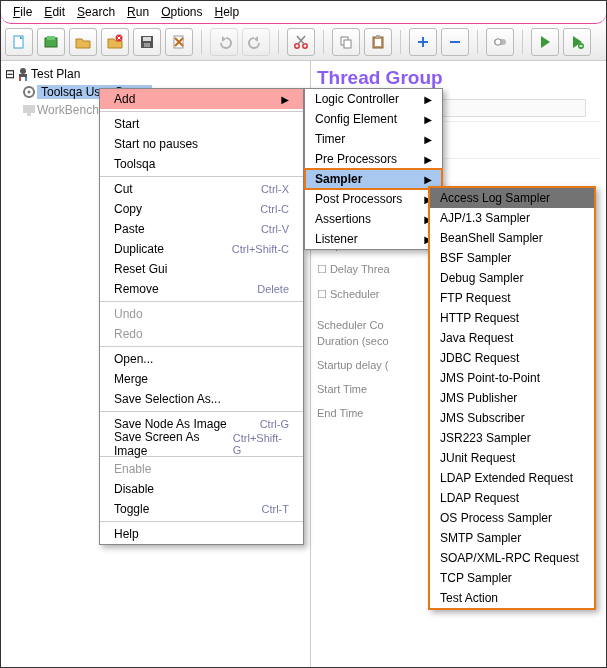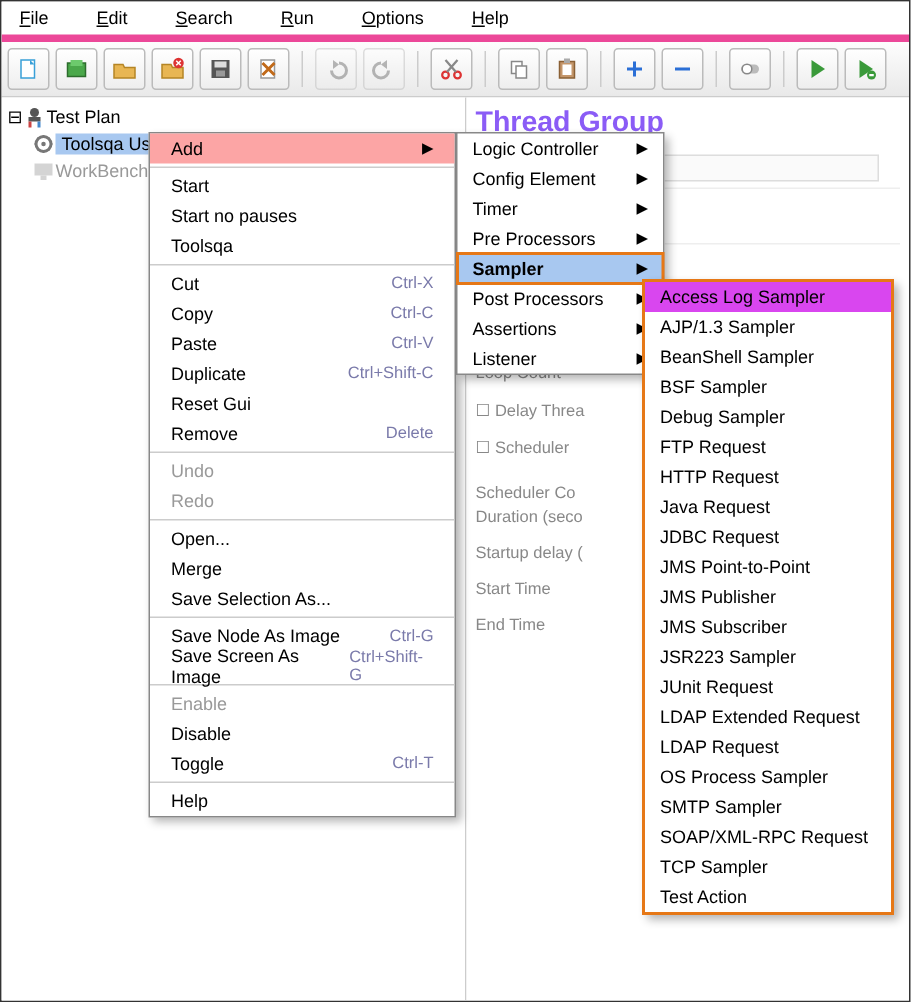--- a/index.html
+++ b/index.html
@@ -9,24 +9,25 @@
     font-size: 12px;
     background: #fff;
     width: 607px;
     height: 668px;
     overflow: hidden;
     border: 1px solid #333;
     position: relative;
   }
   .menubar {
     display: flex;
-    gap: 20px;
+    gap: 0;
     padding: 2px 6px;
-    border-bottom: 5px solid #ec4899;
-    background: #fff;
+    border-bottom: 1px solid #ec4899;
+    background: #fff;
+    border-radius: 10px;
   }
   .menubar span { padding: 2px 6px; cursor: default; }
   .menubar span u { text-decoration: underline; }
   .toolbar {
     display: flex;
     align-items: center;
     padding: 4px;
     gap: 4px;
     border-bottom: 1px solid #ccc;
     background: linear-gradient(#fdfdfd, #e9e9e9);
@@ -119,21 +120,21 @@
     background: #fff;
     border: 2px solid #e67817;
     box-shadow: 3px 3px 6px rgba(0,0,0,0.3);
     z-index: 70;
   }
   .sp-row {
     padding: 3px 10px;
     height: 20px;
     display: flex; align-items: center;
   }
-  .sp-row.sel { background: #d946ef; }
+  .sp-row.sel { background: #737373; }
   
   .ico { width:16px; height:16px; display:inline-block; }
 </style>
 </head>
 <body>
 
 <div class="menubar">
   <span><u>F</u>ile</span>
   <span><u>E</u>dit</span>
   <span><u>S</u>earch</span>

